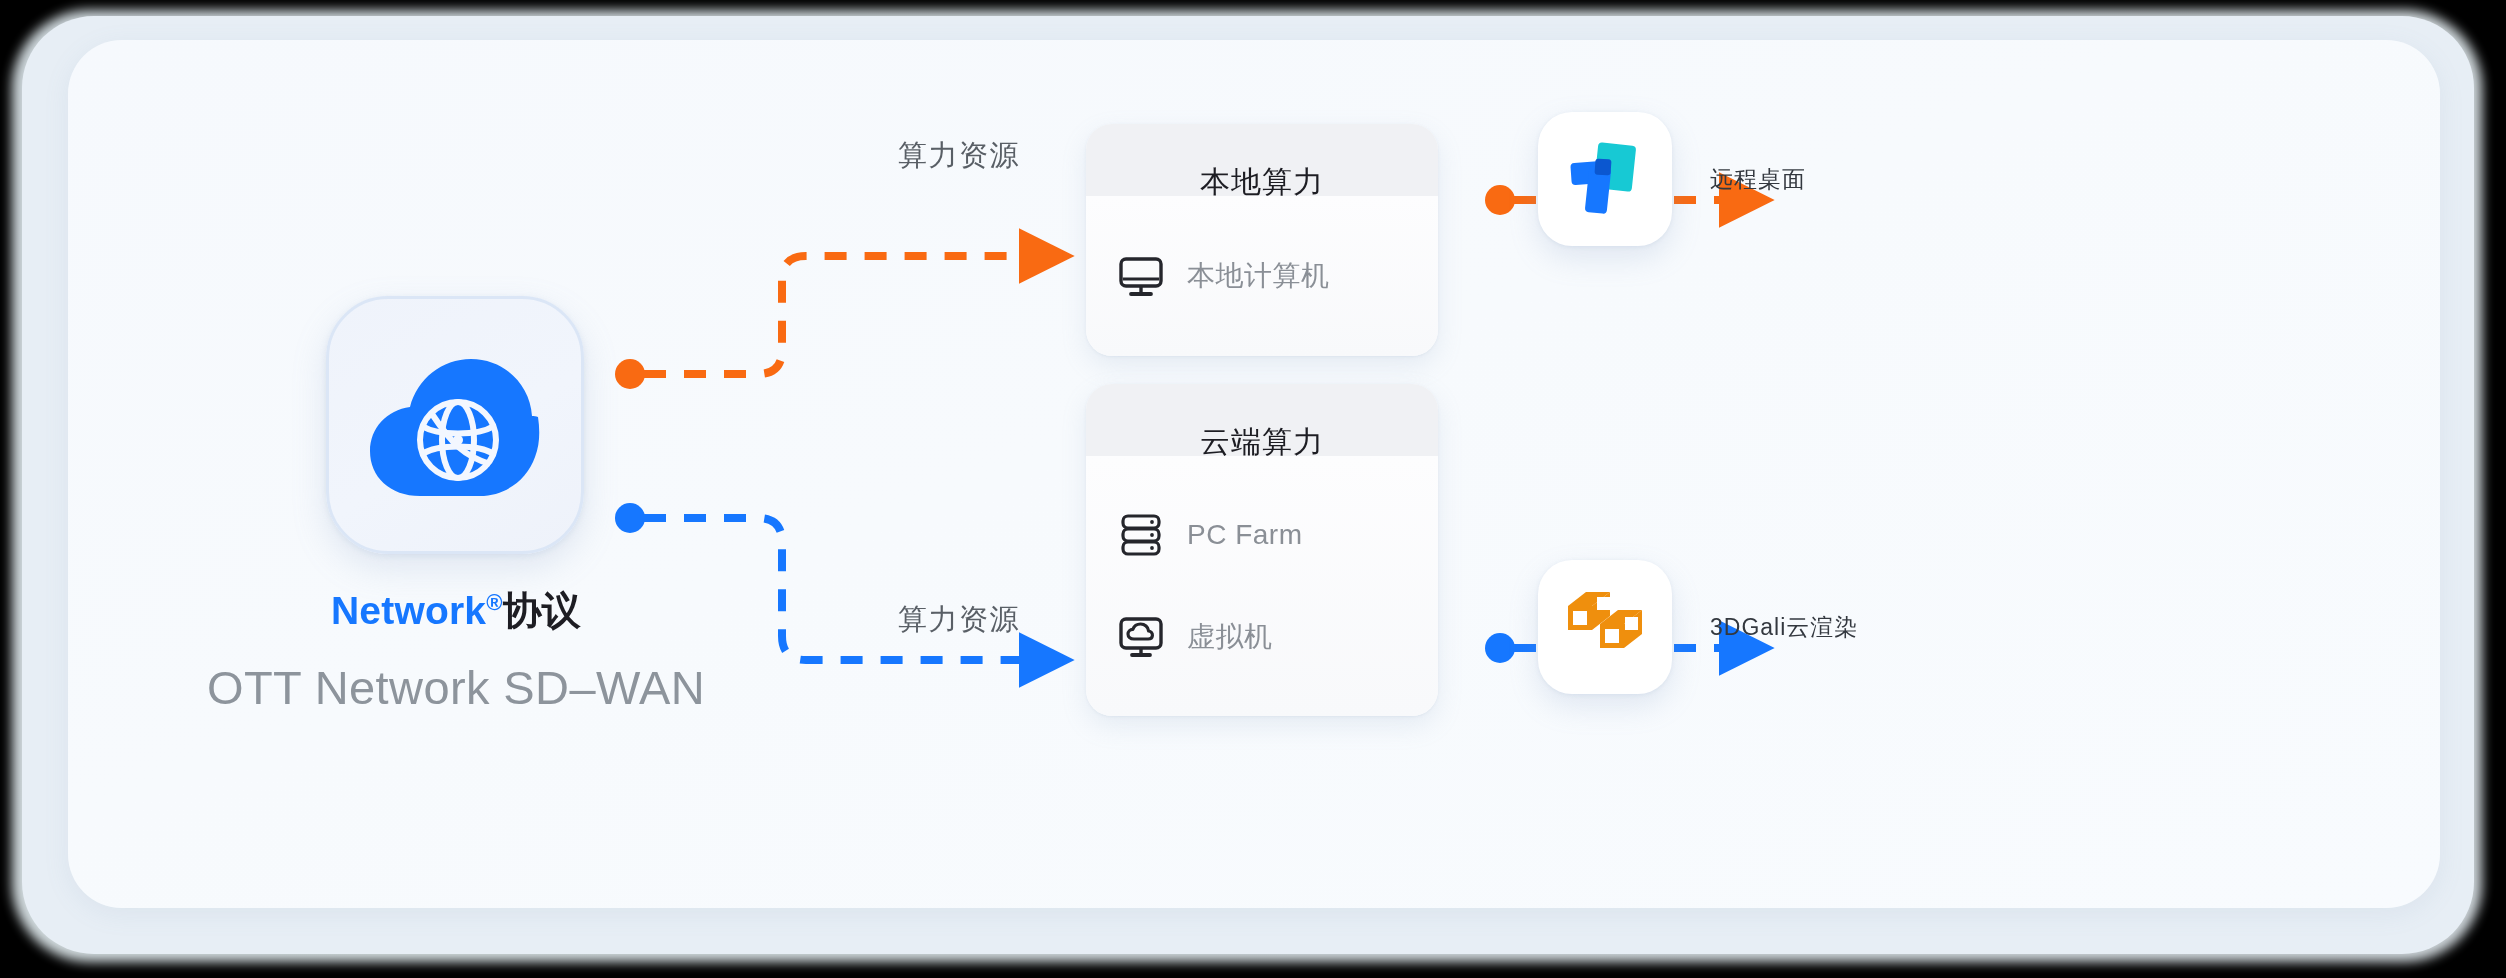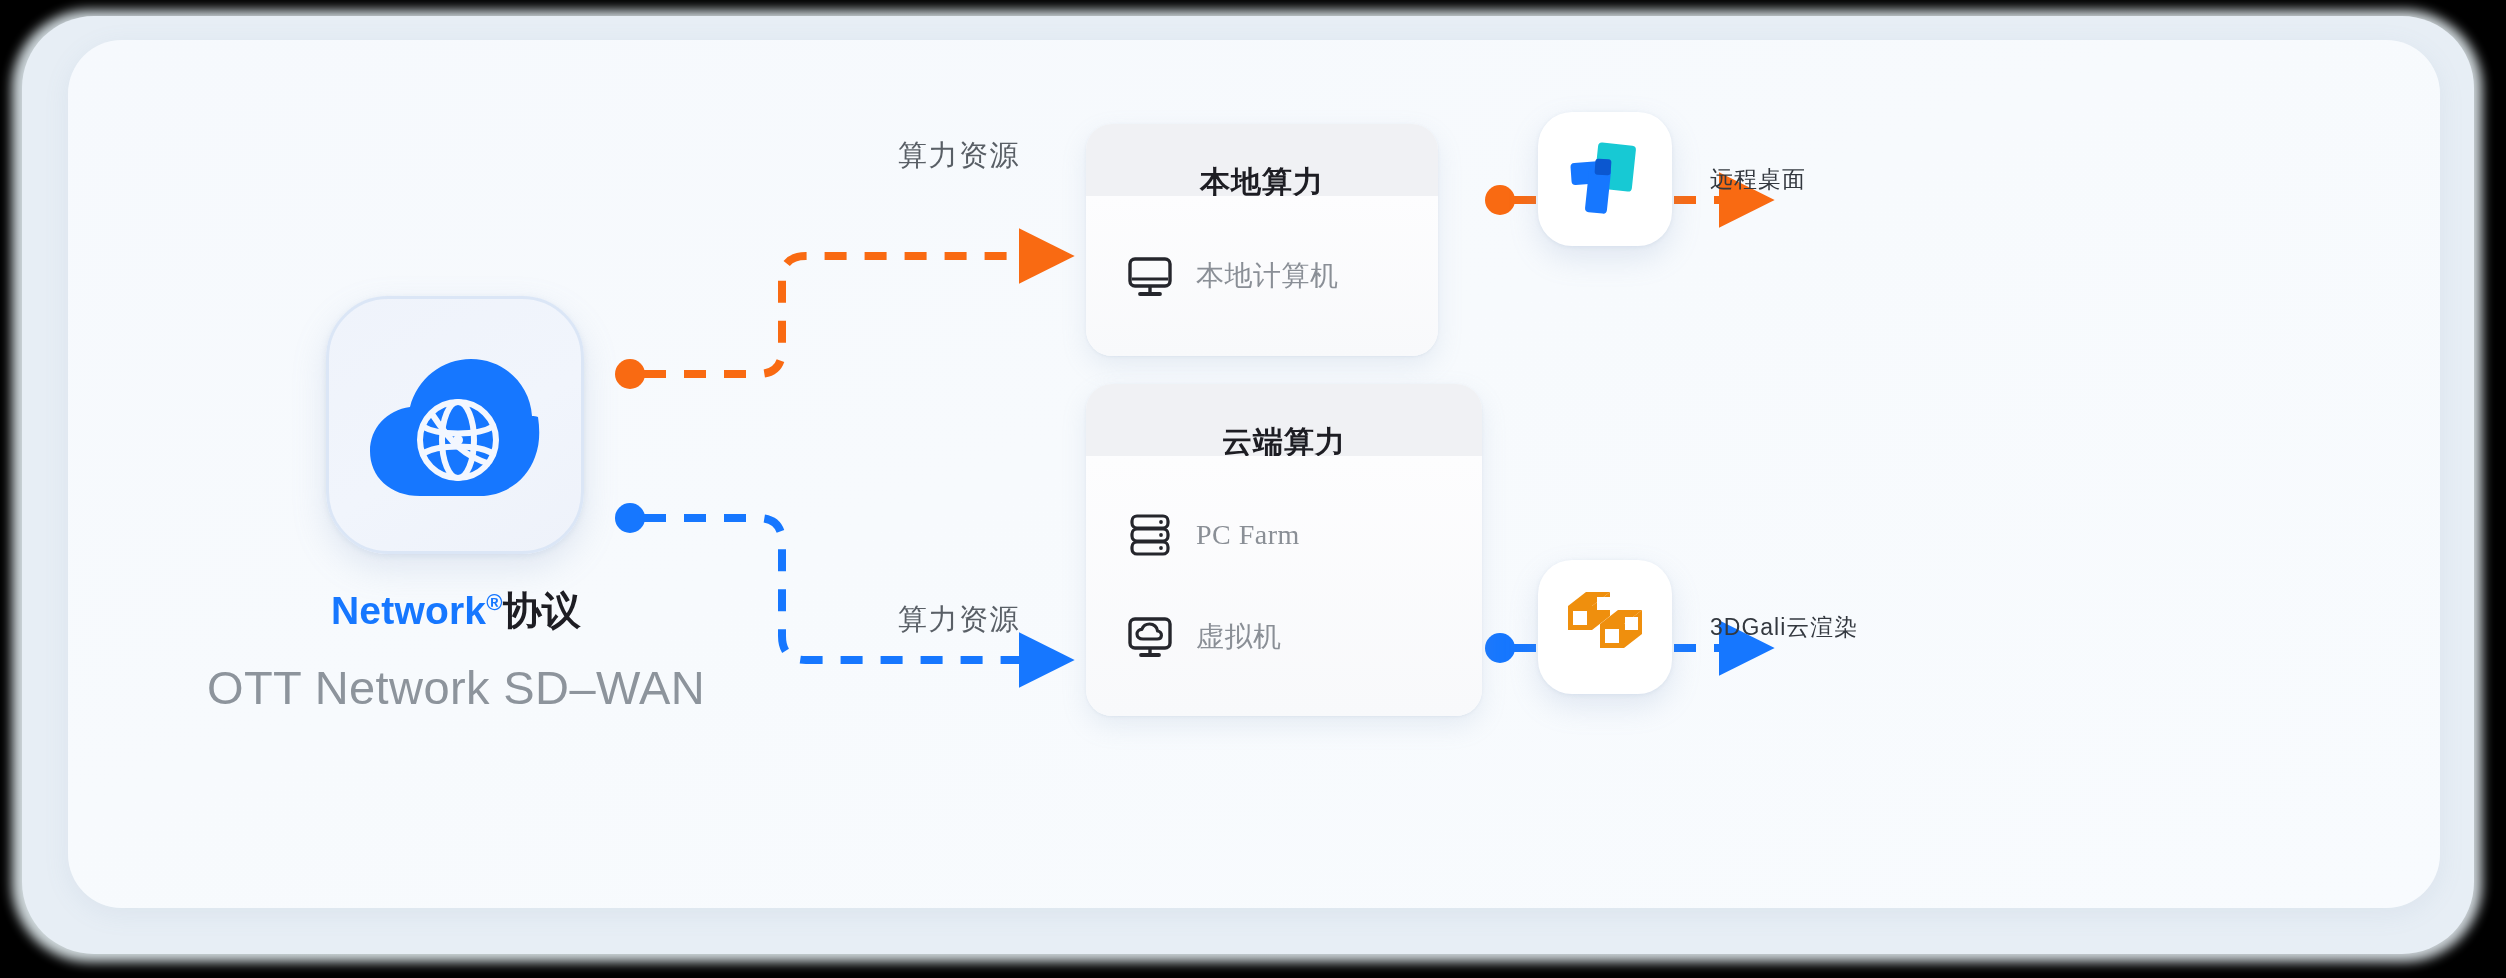--- a/index.html
+++ b/index.html
@@ -131,46 +131,45 @@
   
   .compute-card {
     position: absolute;
     border-radius: 26px;
     background: #fbfcfe;
     box-shadow: 0 10px 26px rgba(135,160,195,0.16),
                 0 1px 3px rgba(140,160,190,0.14);
     overflow: hidden;
   }
   .compute-card.local { left: 1018px; top: 84px;  width: 352px; height: 232px; }
-  .compute-card.cloud { left: 1018px; top: 344px; width: 396px; height: 332px; }
+  .compute-card.cloud { left: 1018px; top: 344px; width: 352px; height: 332px; }
 
   .card-head {
     height: 72px;
     background: #f0f1f4;
     display: flex;
     align-items: center;
     justify-content: center;
   }
   .card-head-title {
     font-size: 30px;
-    font-weight: 700;
+    font-weight: 400;
     color: #1d1d23;
     letter-spacing: 1px;
     margin-top: 44px;
   }
   .card-body {
     position: relative;
     height: calc(100% - 72px);
     background: linear-gradient(180deg, #fdfdfe 0%, #f8f9fb 100%);
     display: flex;
     flex-direction: column;
     justify-content: center;
     gap: 48px;
-    padding-left: 40px;
-    font-family: Liberation Serif, serif;
+    padding-left: 31px;
   }
   .card-body.cloud-body { gap: 54px; justify-content: center; }
   .card-item {
     display: flex;
     align-items: center;
     gap: 22px;
   }
   .card-item .ico {
     width: 48px;
     height: 48px;

